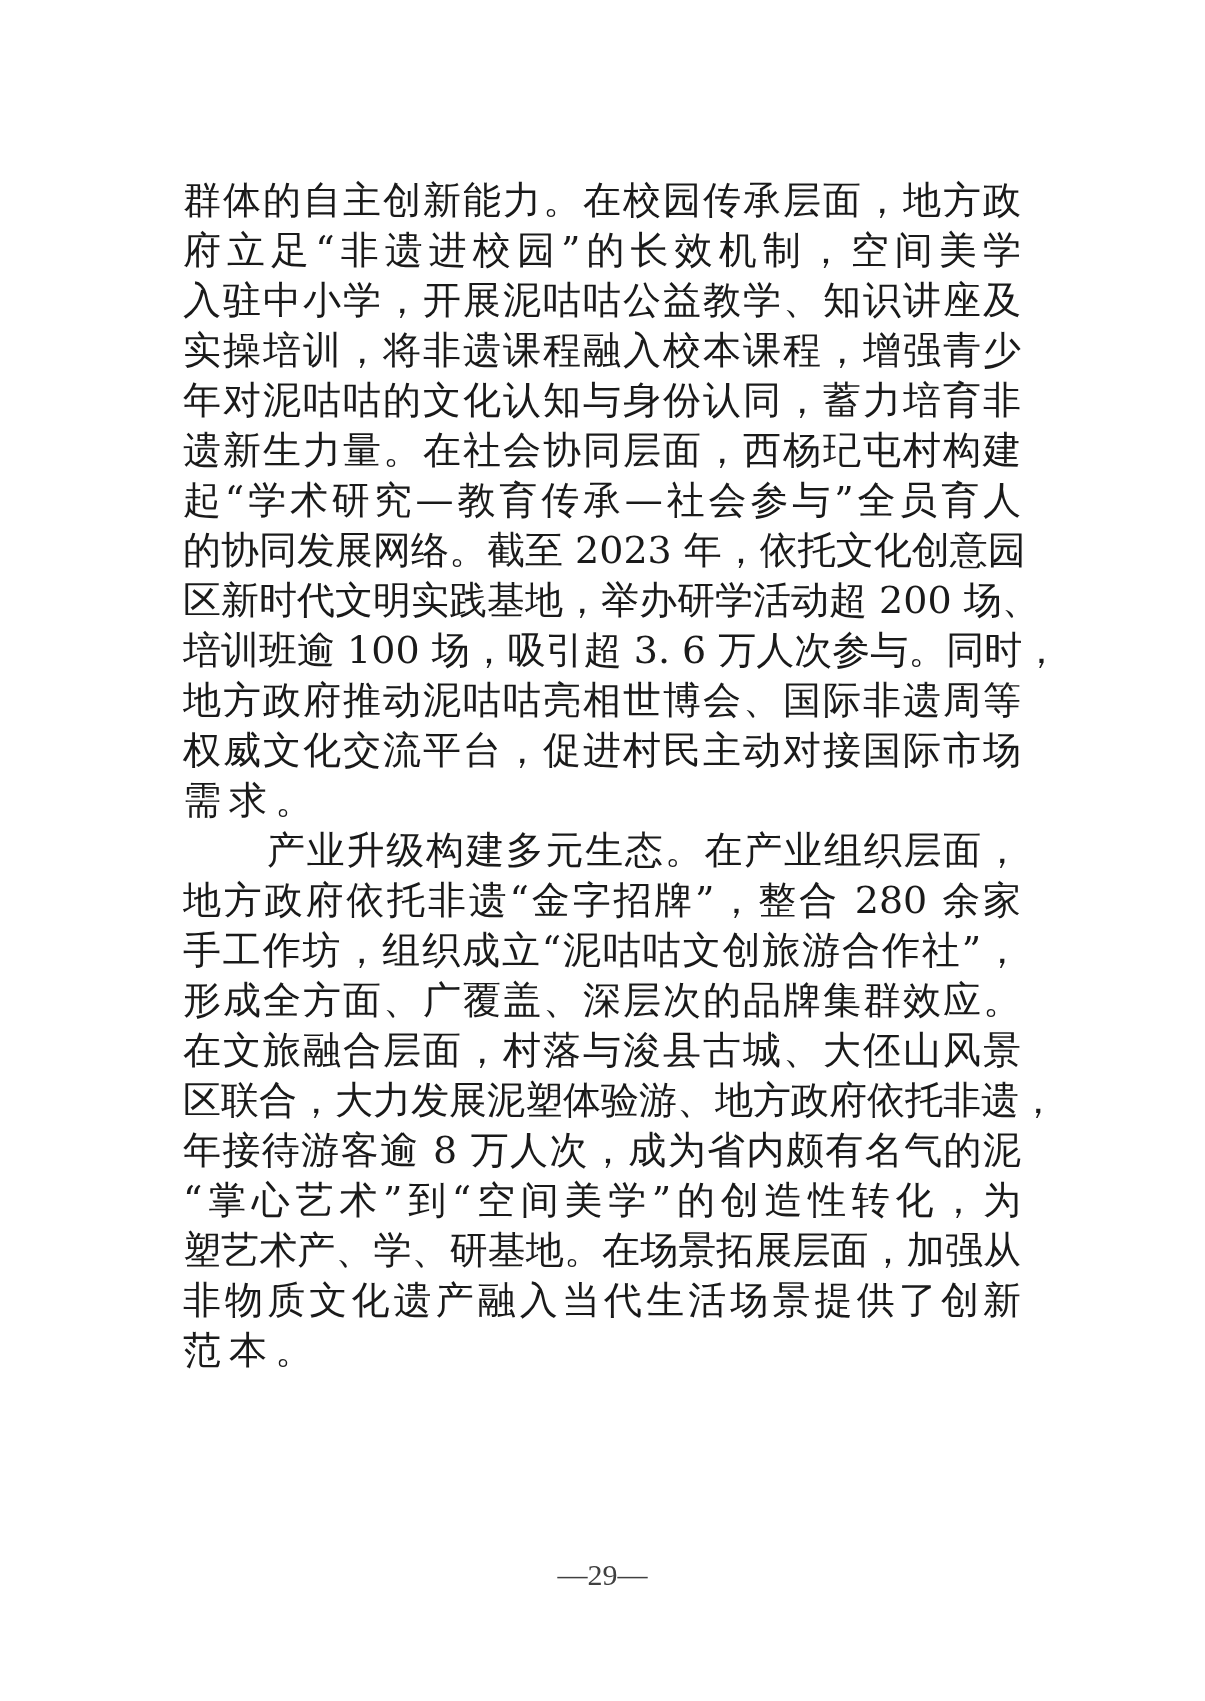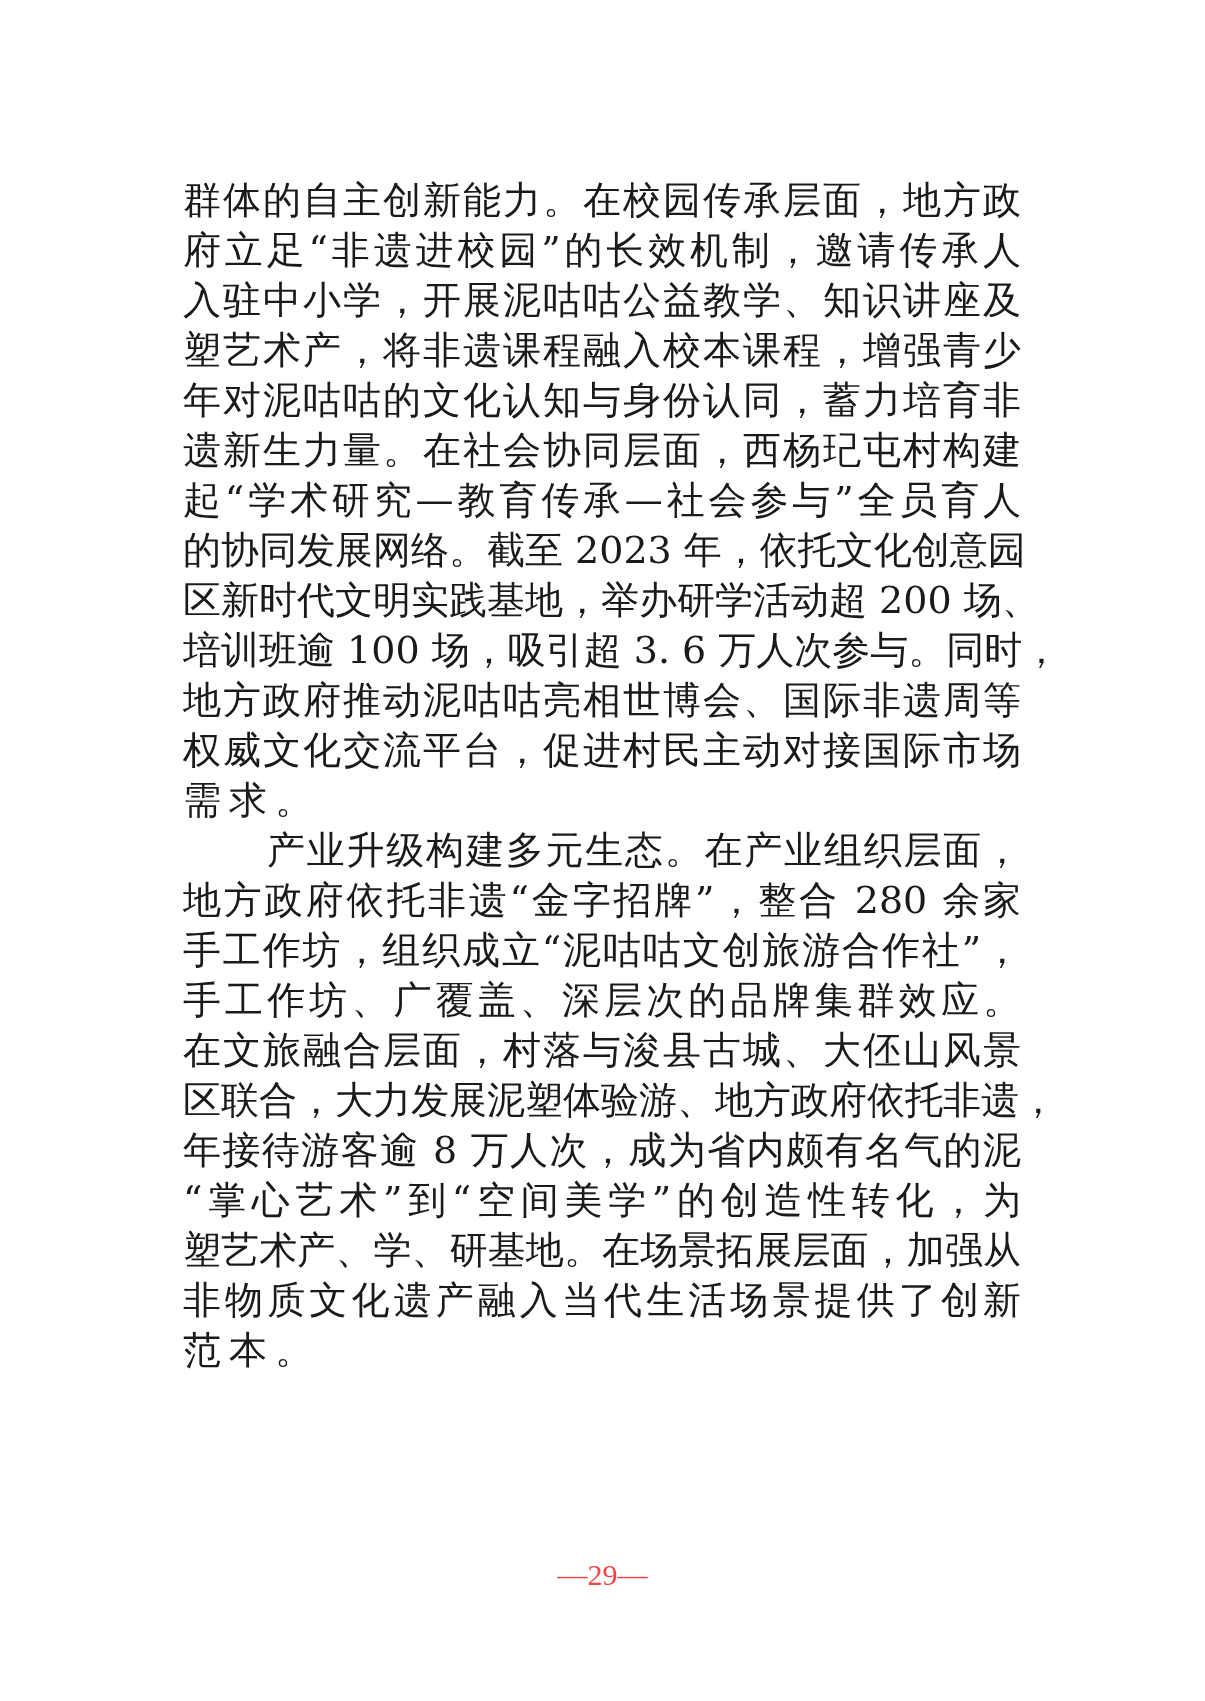--- a/index.html
+++ b/index.html
@@ -49,50 +49,50 @@
     }
     .page-number {
       position: absolute;
       left: 0;
       width: 1205px;
       top: 1558px;
       text-align: center;
       font-family: "Liberation Serif", "DejaVu Serif", serif;
       font-size: 30px;
       line-height: 34px;
-      color: #ef4444;
+      color: #404040;
     }
   </style>
 </head>
 <body>
 
 <div class="page">
   <div class="body-text">
 
     <div class="paragraph">
       <span class="line">群体的自主创新能力。在校园传承层面，地方政</span>
-      <span class="line">府立足“非遗进校园”的长效机制，邀请传承人</span>
+      <span class="line">府立足“非遗进校园”的长效机制，空间美学</span>
       <span class="line">入驻中小学，开展泥咕咕公益教学、知识讲座及</span>
-      <span class="line">塑艺术产，将非遗课程融入校本课程，增强青少</span>
+      <span class="line">实操培训，将非遗课程融入校本课程，增强青少</span>
       <span class="line">年对泥咕咕的文化认知与身份认同，蓄力培育非</span>
       <span class="line">遗新生力量。在社会协同层面，西杨玘屯村构建</span>
       <span class="line">起“学术研究—教育传承—社会参与”全员育人</span>
       <span class="line">的协同发展网络。截至 2023 年，依托文化创意园</span>
       <span class="line">区新时代文明实践基地，举办研学活动超 200 场、</span>
       <span class="line">培训班逾 100 场，吸引超 3. 6 万人次参与。同时，</span>
       <span class="line">地方政府推动泥咕咕亮相世博会、国际非遗周等</span>
       <span class="line">权威文化交流平台，促进村民主动对接国际市场</span>
       <span class="line last">需求。</span>
     </div>
 
     <div class="paragraph">
       <span class="line indent">产业升级构建多元生态。在产业组织层面，</span>
       <span class="line">地方政府依托非遗“金字招牌”，整合 280 余家</span>
       <span class="line">手工作坊，组织成立“泥咕咕文创旅游合作社”，</span>
-      <span class="line">手工作坊、广覆盖、深层次的品牌集群效应。</span>
+      <span class="line">形成全方面、广覆盖、深层次的品牌集群效应。</span>
       <span class="line">在文旅融合层面，村落与浚县古城、大伾山风景</span>
       <span class="line">区联合，大力发展泥塑体验游、地方政府依托非遗，</span>
       <span class="line">年接待游客逾 8 万人次，成为省内颇有名气的泥</span>
       <span class="line">“掌心艺术”到“空间美学”的创造性转化，为</span>
       <span class="line">塑艺术产、学、研基地。在场景拓展层面，加强从</span>
       <span class="line">非物质文化遗产融入当代生活场景提供了创新</span>
       <span class="line last">范本。</span>
     </div>
 
   </div>

